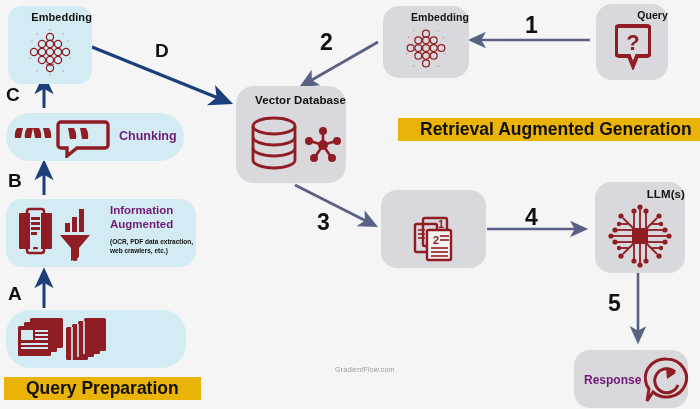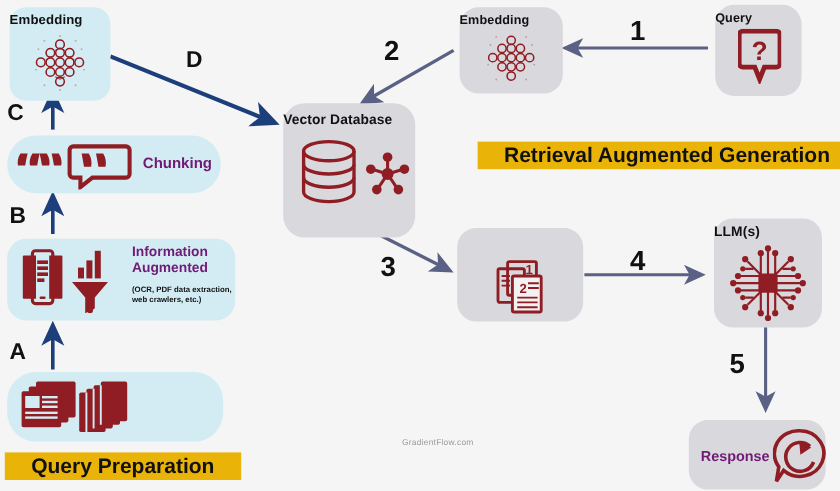--- a/index.html
+++ b/index.html
@@ -10,21 +10,21 @@
     font-family:"Liberation Sans", sans-serif;
     position:relative;
     overflow:hidden;
     -webkit-font-smoothing:antialiased;
   }
   #canvas{position:absolute;left:0;top:0;width:700px;height:409px;}
   .node{position:absolute;border-radius:14px;box-sizing:border-box;}
   .node-blue{background:#d3ecf3;}
   .node-gray{background:#d9d9dd;}
   .node-title{
-    position:absolute;width:100%;text-align:left;
+    position:absolute;width:100%;text-align:right;
     font-weight:bold;color:#111;letter-spacing:.1px;
   }
   .lbl{position:absolute;font-weight:bold;color:#111;}
   .step{position:absolute;font-weight:bold;color:#111;font-size:23px;}
   .banner{
     position:absolute;background:#eab308;color:#111;font-weight:bold;
     padding:1px 22px;box-sizing:border-box;white-space:nowrap;
   }
   .wm{position:absolute;color:#9a9a9a;font-size:7px;letter-spacing:.2px;}
   svg.arrows{position:absolute;left:0;top:0;width:700px;height:409px;overflow:visible;}
@@ -177,21 +177,21 @@
         </g>
         <g stroke="#d3ecf3" stroke-width="1.6">
           <line x1="56" y1="10" x2="56" y2="43"></line>
           <line x1="62" y1="7" x2="62" y2="40"></line>
           <line x1="68" y1="4" x2="68" y2="37"></line>
         </g>
       </svg>
     </div>
   </div>
 
-  <div class="node node-gray" style="left:236px;top:86px;width:110px;height:112px;border-radius:18px;">
+  <div class="node node-gray" style="left:236px;top:86px;width:110px;height:97px;border-radius:18px;">
     <div class="node-title" style="top:8px;font-size:11.5px;">Vector Database</div>
     <div class="ic" style="left:10px;top:29px;">
       <svg width="56" height="58" viewBox="0 0 56 58">
         <g fill="none" stroke="#8f1d23" stroke-width="2.8">
           <ellipse cx="28" cy="11" rx="21" ry="8"></ellipse>
           <path d="M7,11 v34 a21,8 0 0 0 42,0 v-34"></path>
           <path d="M7,22 a21,8 0 0 0 42,0"></path>
           <path d="M7,33 a21,8 0 0 0 42,0"></path>
         </g>
       </svg>

